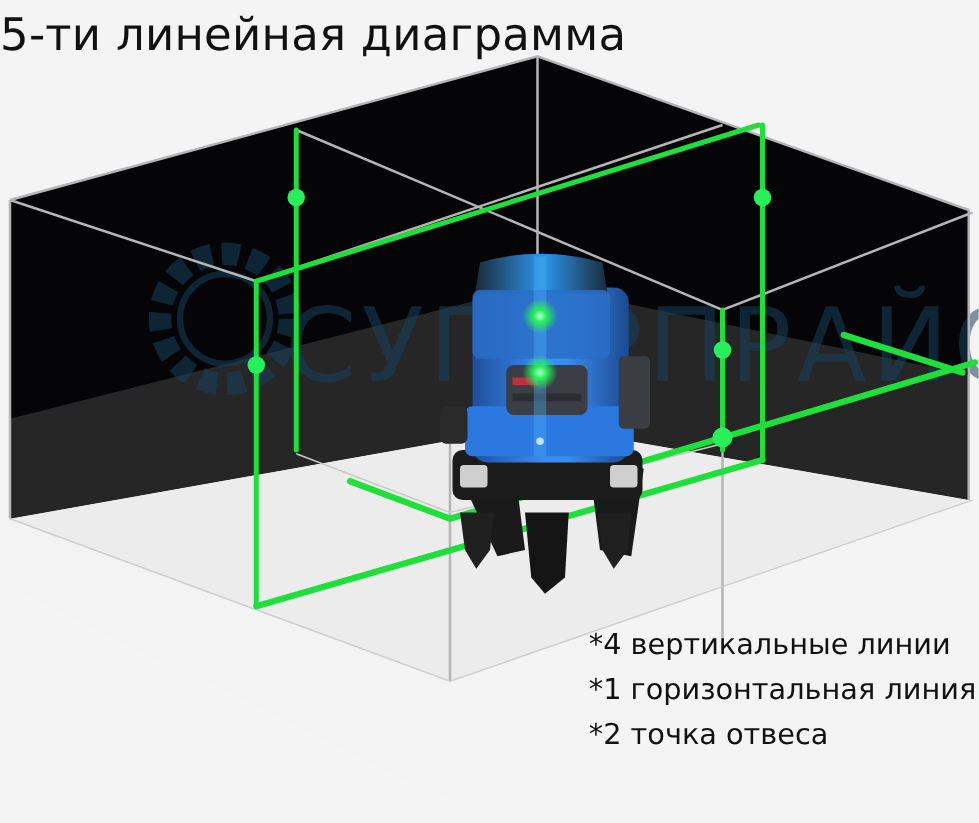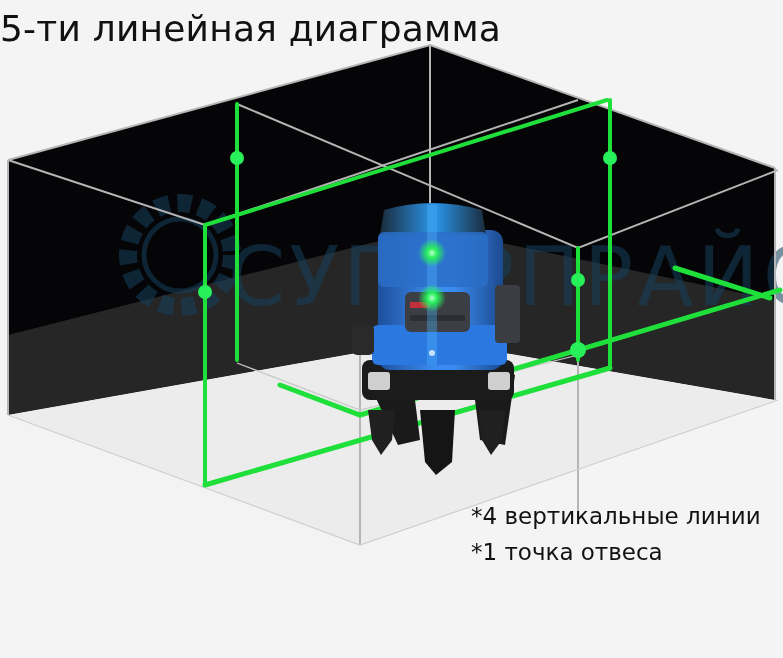--- a/index.html
+++ b/index.html
@@ -114,14 +114,15 @@
     <rect x="427" y="205" width="10" height="160" fill="#4fb8ff" opacity="0.35"></rect>
 
     <circle cx="432" cy="253" r="14" fill="url(#glow)"></circle>
     <circle cx="432" cy="298" r="14" fill="url(#glow)"></circle>
     <circle cx="432" cy="353" r="3" fill="#c9e2ff"></circle>
   </g>
 </svg>
 
 <ul id="features">
   <li>*4 вертикальные линии</li>
-  <li>*1 точка отвеса</li>
+  <li>*1 горизонтальная линия</li>
+  <li>*2 точка отвеса</li>
 </ul>
 
 </body></html>

